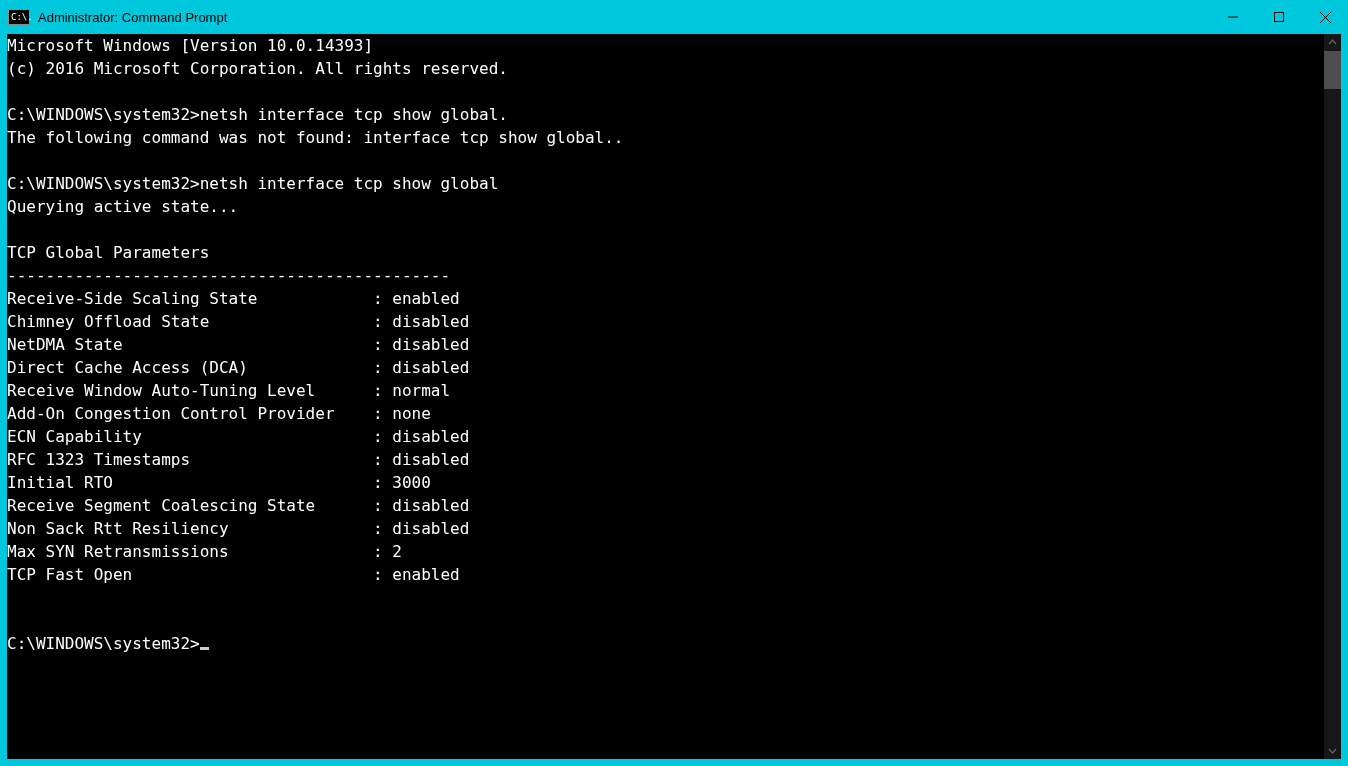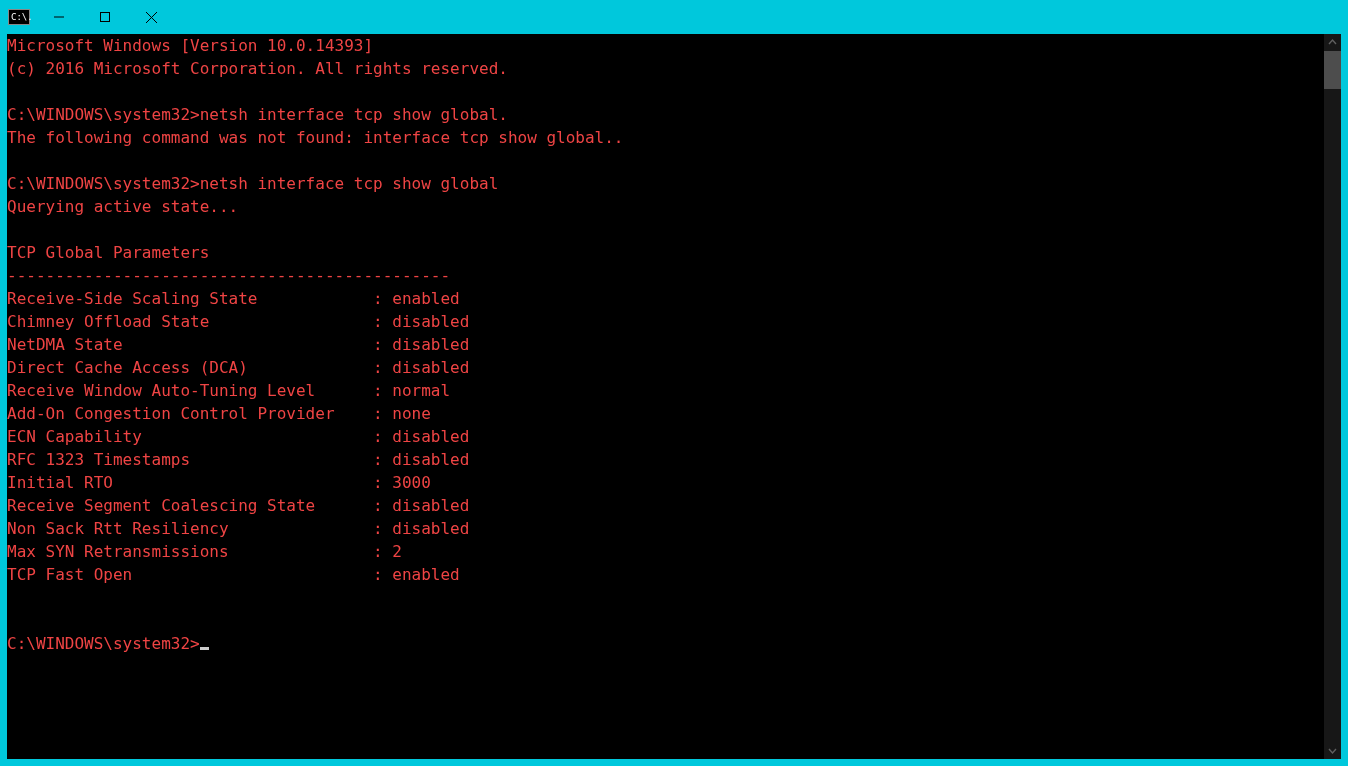--- a/index.html
+++ b/index.html
@@ -67,21 +67,21 @@
     display: flex;
     background: #000;
     border-left: 7px solid #00c8dc;
     border-right: 7px solid #00c8dc;
     border-bottom: 7px solid #00c8dc;
     min-height: 0;
   }
   .client {
     flex: 1 1 auto;
     background: #000;
-    color: #ef4444;
+    color: #ffffff;
     font-family: Consolas, "Lucida Console", monospace;
     font-size: 16px;
     line-height: 23px;
     white-space: pre;
     overflow: hidden;
     padding: 0;
   }
   .scrollbar {
     width: 17px;
     background: #171717;
@@ -118,20 +118,21 @@
     vertical-align: -1px;
   }
 </style>
 </head>
 <body>
 
 <div class="window">
 
   <div class="titlebar">
     <div class="icon">C:\.</div>
+    <div class="title">Administrator: Command Prompt</div>
     <div class="controls">
       <div class="ctrl">
         <svg width="10" height="10" viewBox="0 0 10 10">
             <line x1="0" y1="5" x2="10" y2="5" stroke="#000" stroke-width="1"></line>
           </svg>
       </div>
       <div class="ctrl">
         <svg width="10" height="10" viewBox="0 0 10 10">
             <rect x="0.5" y="0.5" width="9" height="9" fill="none" stroke="#000" stroke-width="1"></rect>
           </svg>

